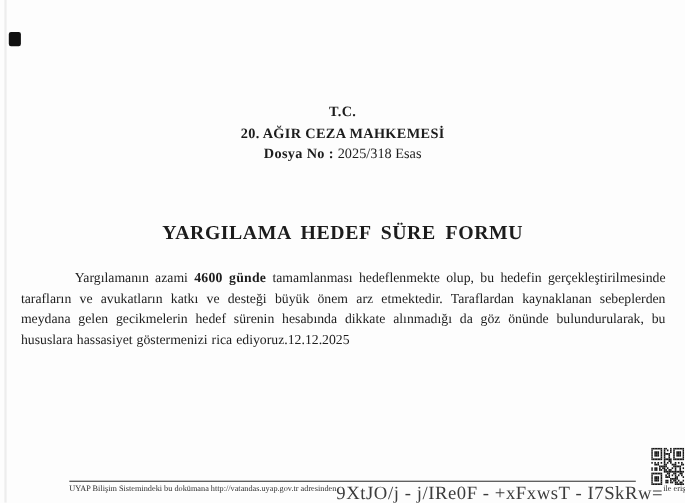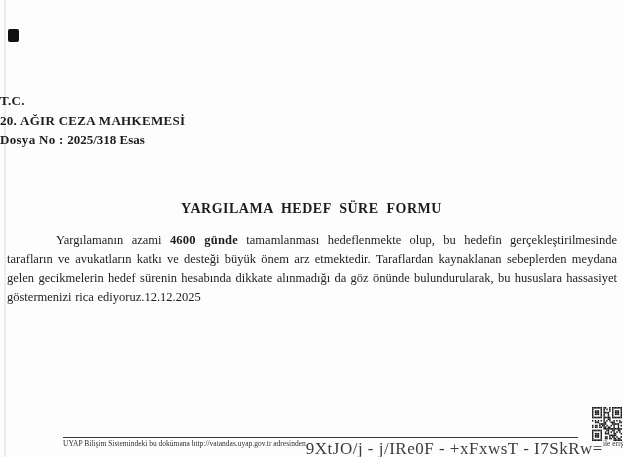--- a/index.html
+++ b/index.html
@@ -3,26 +3,26 @@
 <meta charset="utf-8">
 <style>
   html,body{margin:0;padding:0}
   body{
     width:623px;height:457px;position:relative;overflow:hidden;
     background:#fdfdfd;color:#1c1c1c;
     font-family:"Liberation Serif","DejaVu Serif",serif;
   }
   .edge-line{position:absolute;left:4px;top:0;bottom:0;width:2px;background:#ededed}
   .corner-mark{position:absolute;left:8px;top:29px;width:11px;height:13px;background:#101010;border-radius:2px}
-  .header{position:absolute;top:91px;left:0;right:0;text-align:left;
+  .header{position:absolute;top:91px;left:0;right:0;text-align:center;
     font-weight:bold;font-size:13px;line-height:19.5px;letter-spacing:.3px}
-  .header .reg{font-weight:bold;letter-spacing:0}
+  .header .reg{font-weight:normal;letter-spacing:0}
   .doc-title{position:absolute;top:201px;left:0;right:0;text-align:center;
-    font-weight:bold;font-size:14px;letter-spacing:.5px;word-spacing:4px}
-  .body-par{position:absolute;top:231px;left:7px;right:6px;margin:0;
+    font-weight:bold;font-size:18px;letter-spacing:.5px;word-spacing:4px}
+  .body-par{position:absolute;top:231px;left:7px;right:6px;margin:12px;
     text-align:justify;text-indent:49px;font-size:12.5px;line-height:19px;word-spacing:.5px}
   .body-par b{letter-spacing:.2px}
   .footer-rule{position:absolute;left:63px;top:437px;width:515px;height:1px;background:#3a3a3a}
   .footer-row{position:absolute;left:63px;top:439px;width:515px;display:flex;
     align-items:flex-start;justify-content:space-between;white-space:nowrap}
   .fsmall{font-size:7.5px;color:#2e2e2e}
   .fcode{font-family:Liberation Serif, serif;font-size:17px;
     color:#3c3c3c;letter-spacing:.5px}
   #qr{position:absolute;left:592px;top:407px;width:30px;height:34px}
 </style>

